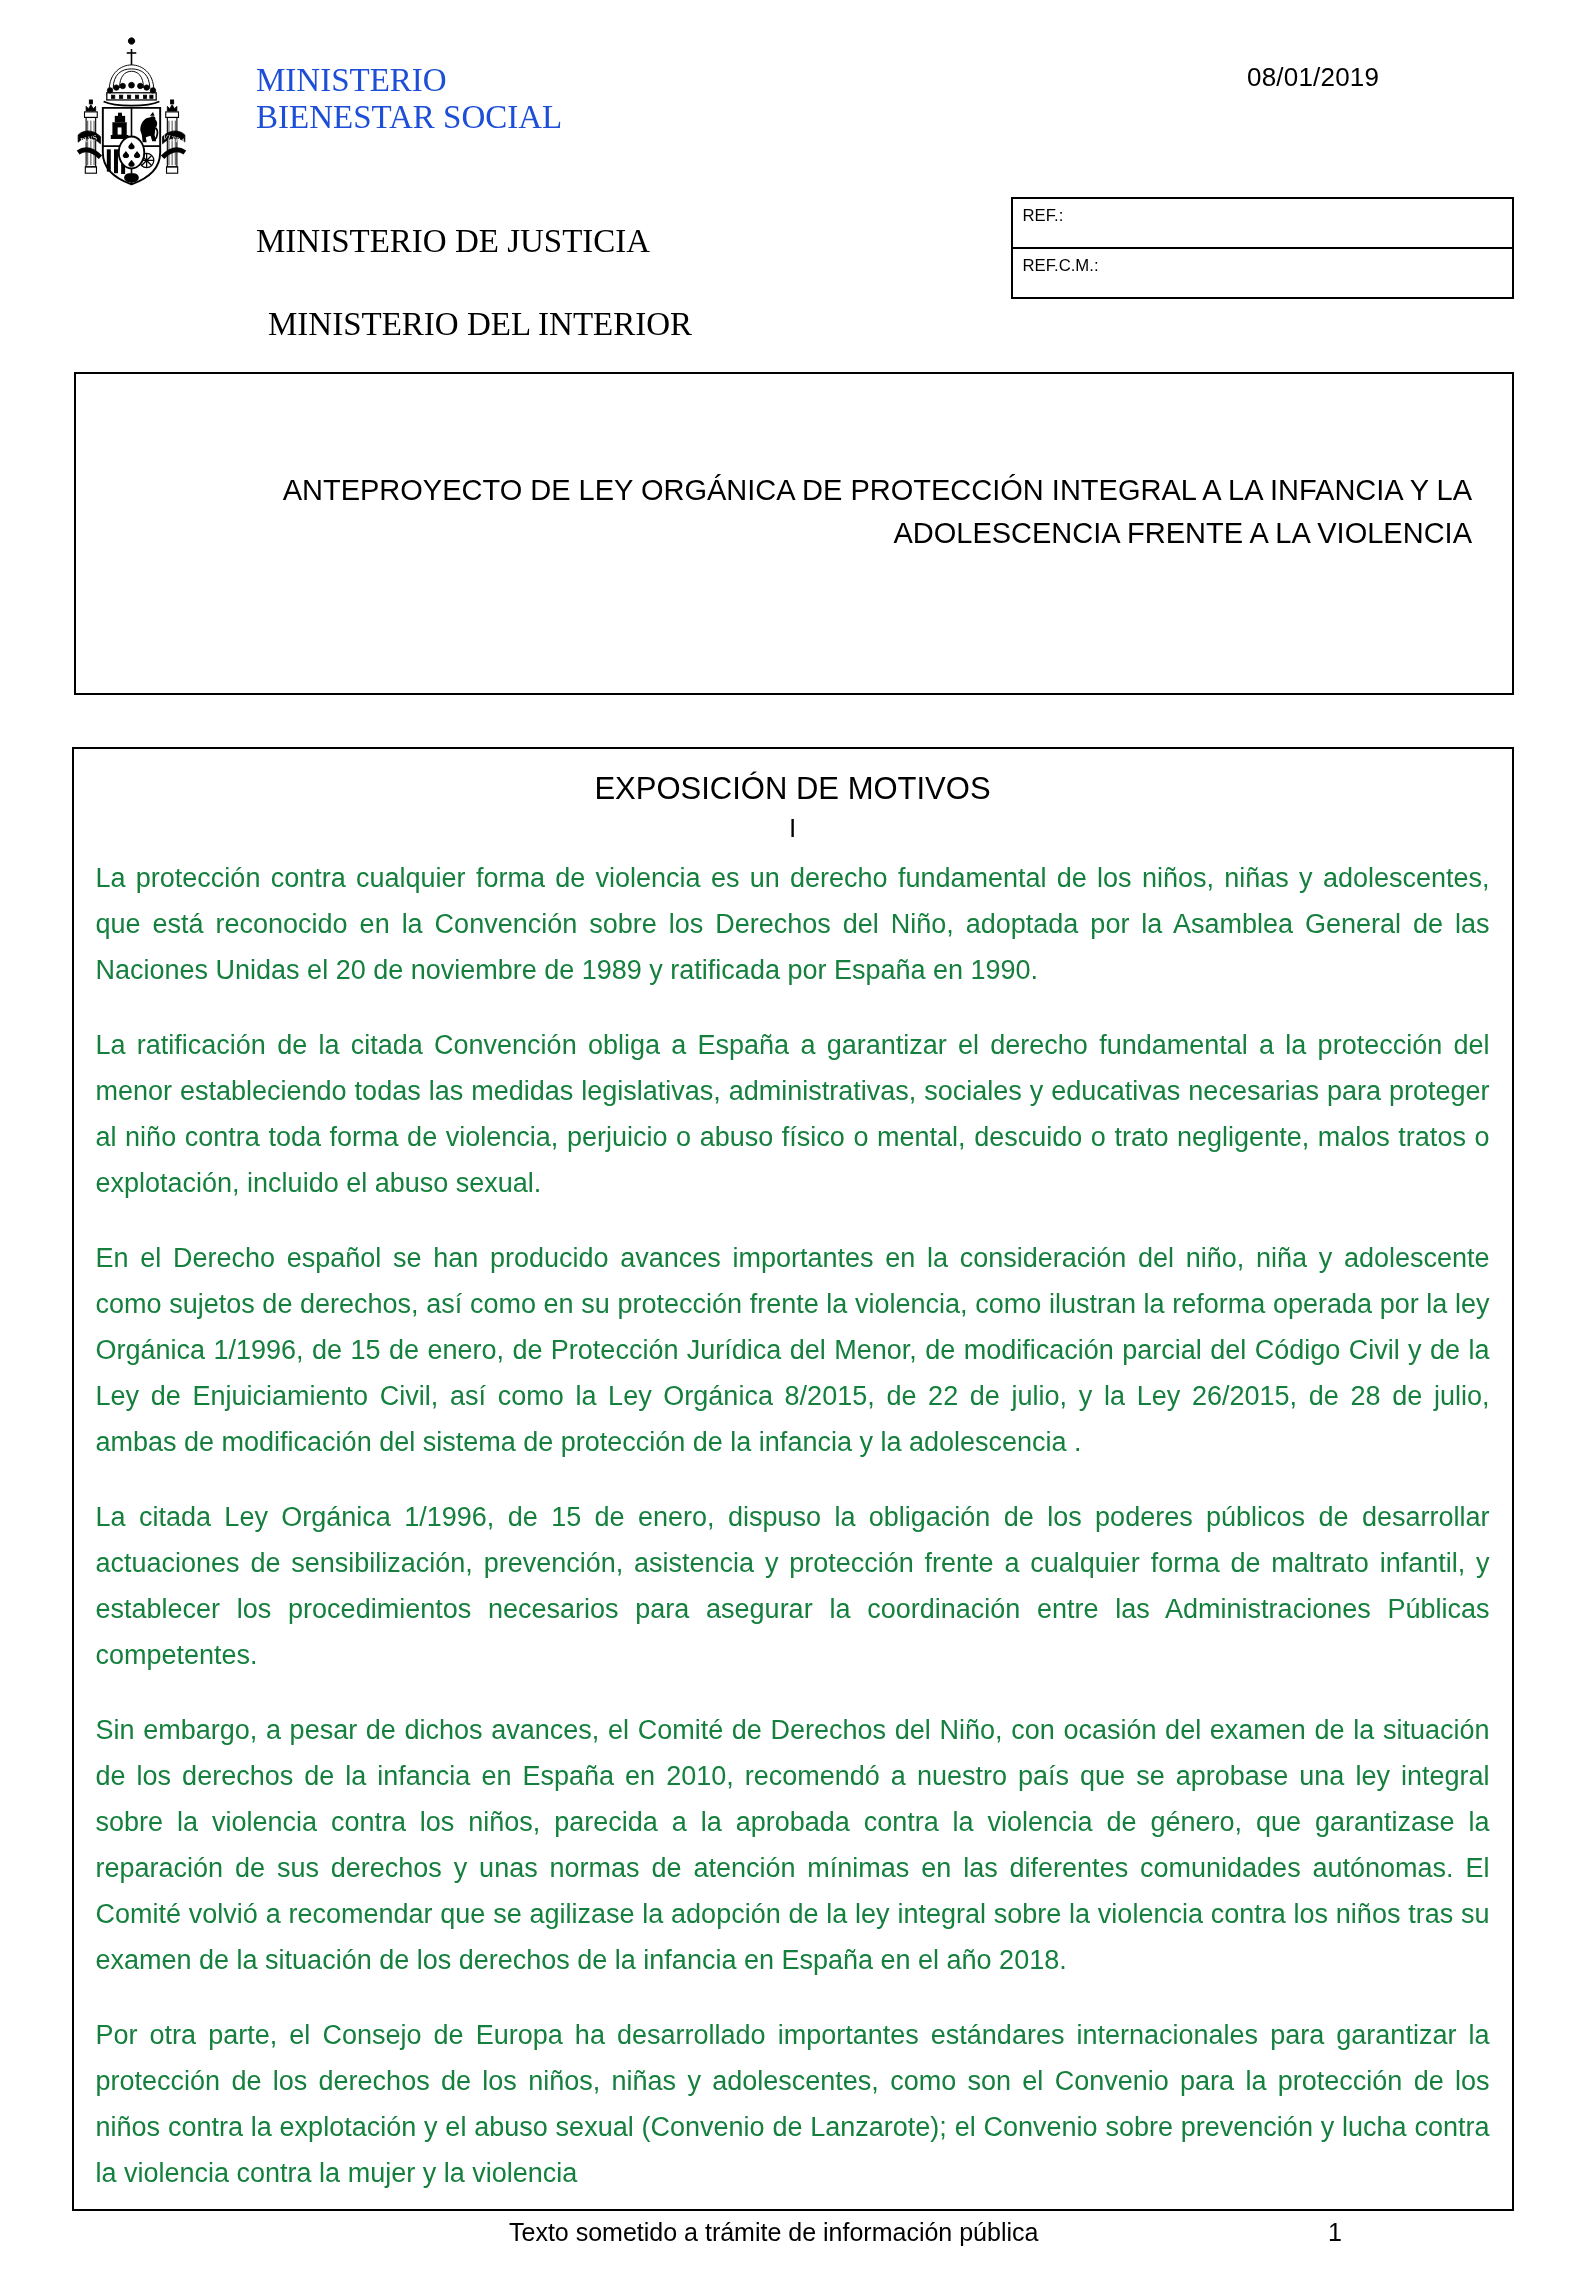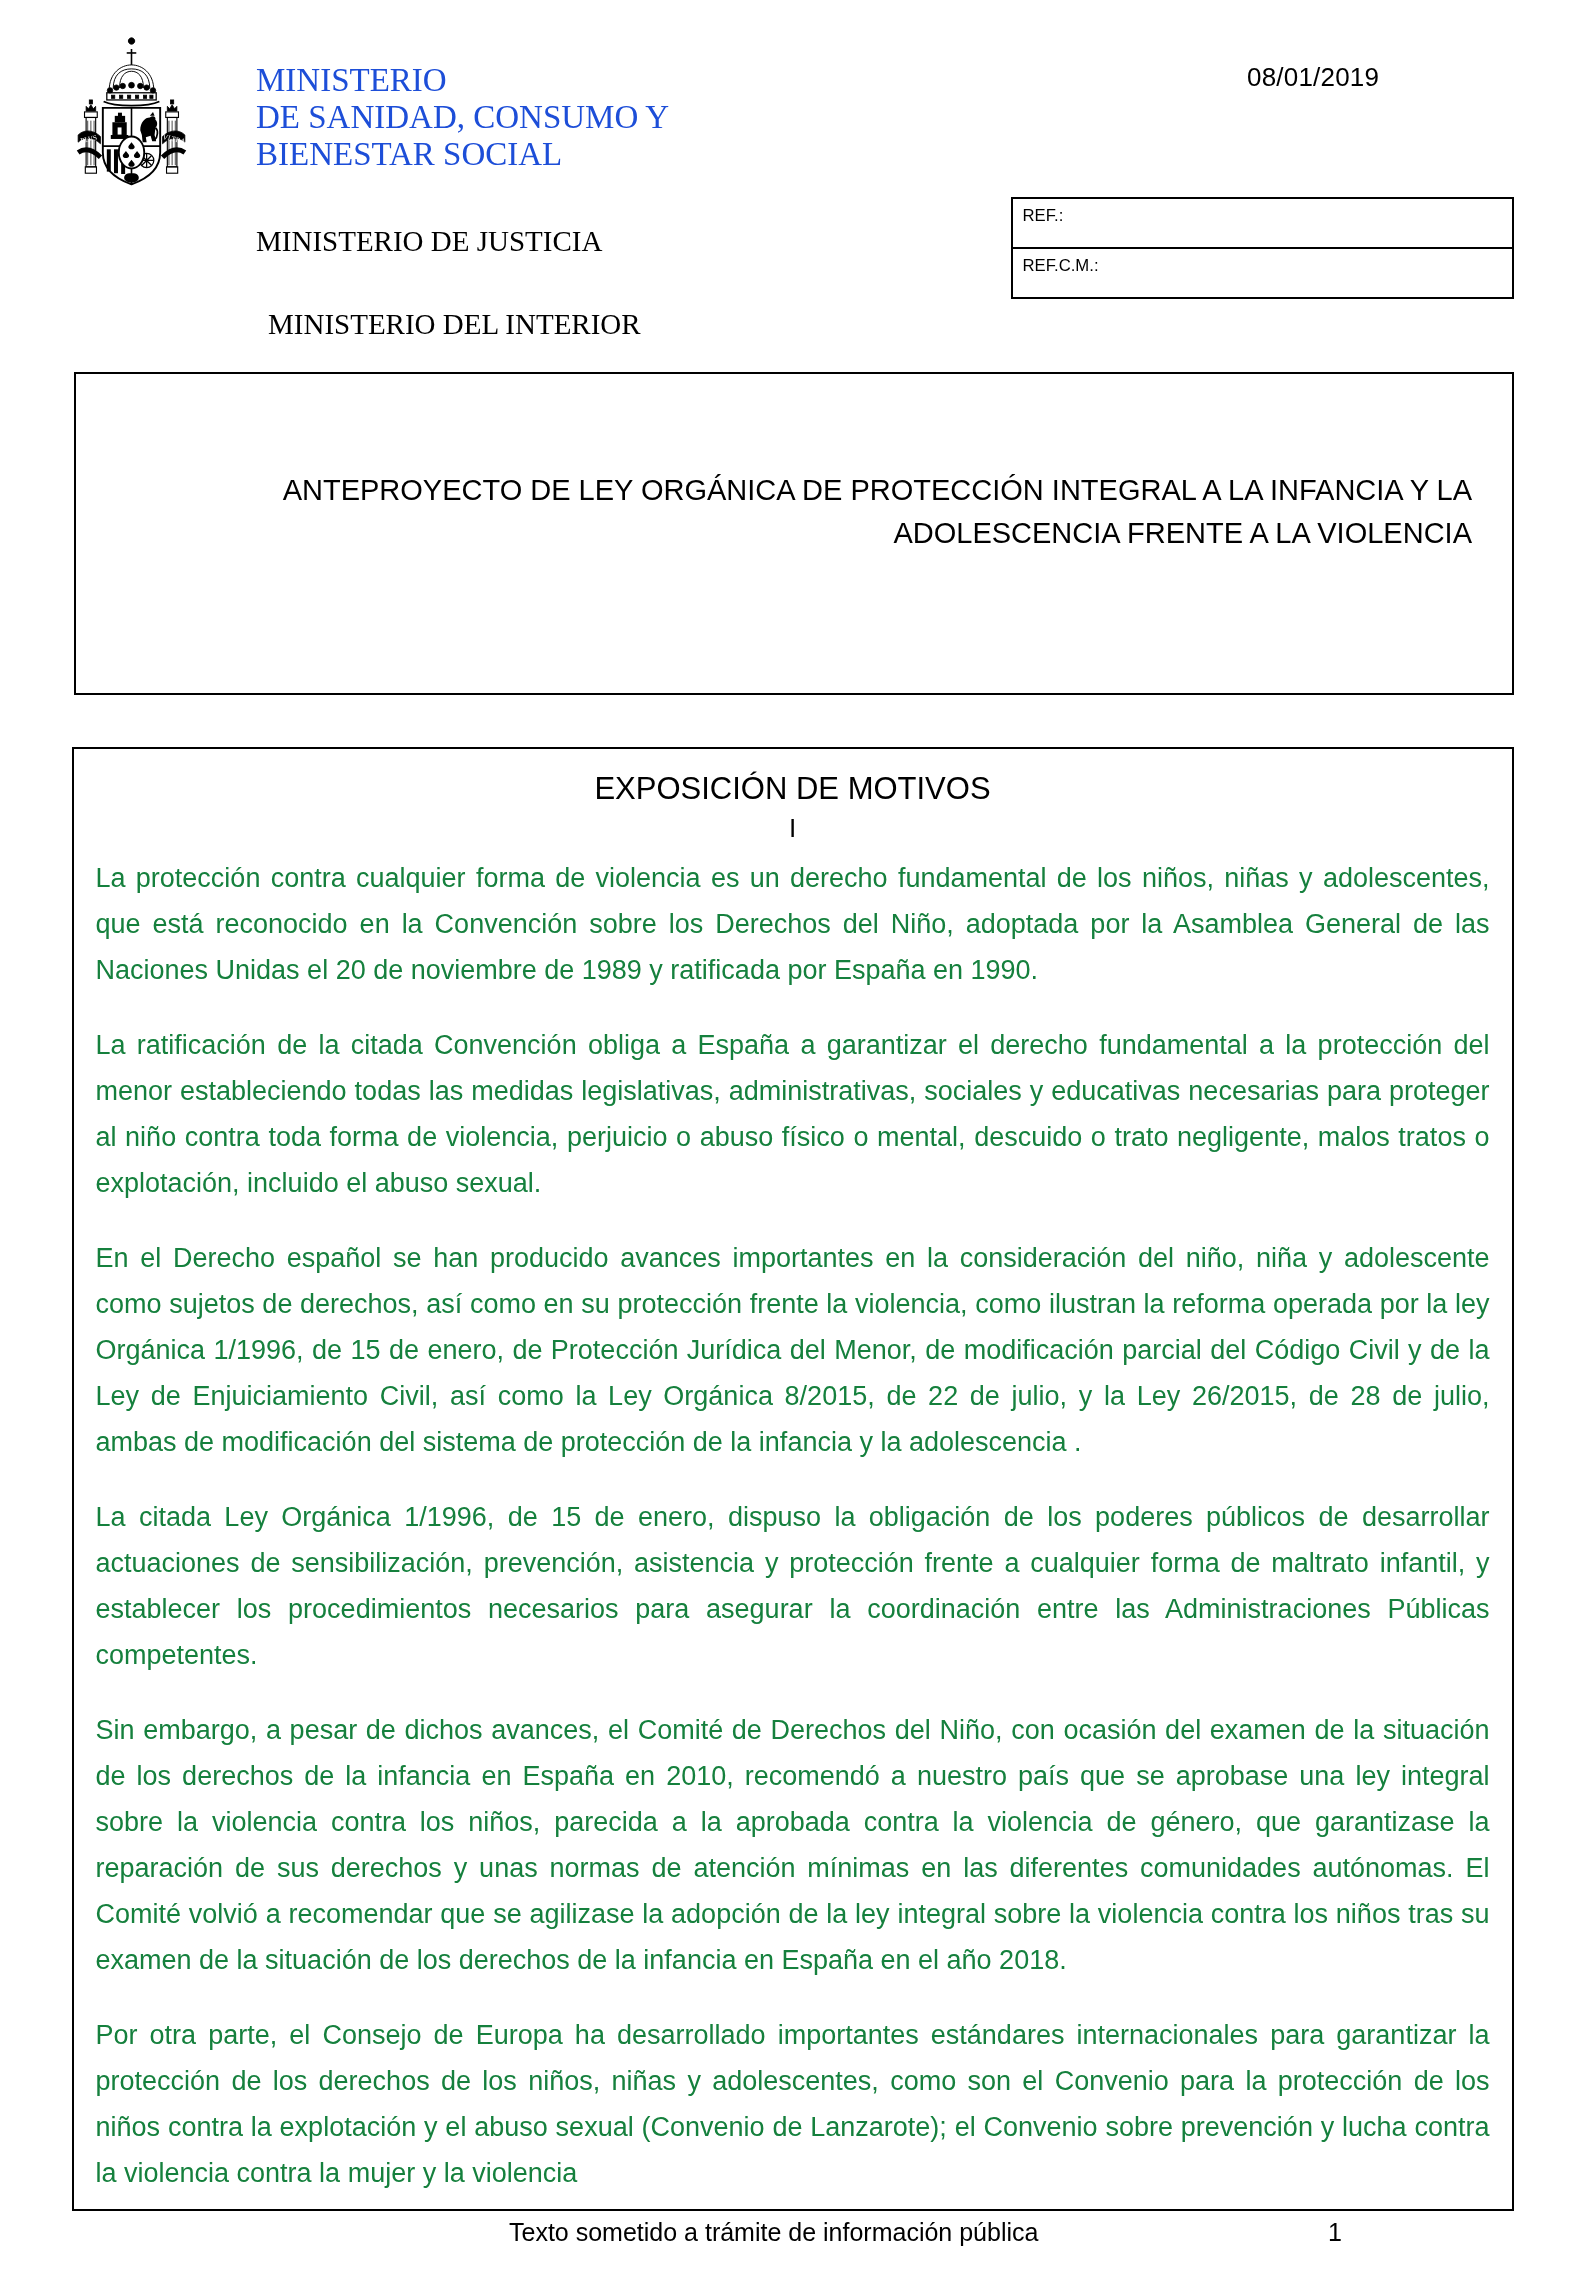--- a/index.html
+++ b/index.html
@@ -41,21 +41,21 @@
   }
   .ministry-line {
     font-family: "Liberation Serif", serif;
     font-size: 33px;
     line-height: 37px;
     color: #1d4ed8;
     white-space: nowrap;
   }
   .ministry-sub {
     font-family: "Liberation Serif", serif;
-    font-size: 29px;
+    font-size: 33px;
     line-height: 37px;
     color: #000000;
     white-space: nowrap;
   }
   .ministry-justicia { position:absolute; left: 256px; top: 223px; }
   .ministry-interior { position:absolute; left: 268px; top: 306px; }
 
   .doc-date {
     position: absolute;
     left: 1247px;
@@ -286,21 +286,20 @@
             <path d="M74 148 c-2 3 -4 4 -4 6 c0 2 2 3 4 3 c2 0 4 -1 4 -3 c0 -2 -2 -3 -4 -6 z"></path>
             <path d="M88 148 c-2 3 -4 4 -4 6 c0 2 2 3 4 3 c2 0 4 -1 4 -3 c0 -2 -2 -3 -4 -6 z"></path>
             <path d="M81 159 c-2 3 -4 4 -4 6 c0 2 2 3 4 3 c2 0 4 -1 4 -3 c0 -2 -2 -3 -4 -6 z"></path>
           </g>
         </g>
       </svg>
     </div>
 
     <div class="ministry-block">
       <div class="ministry-line">MINISTERIO</div>
-      <div class="ministry-line">DE SANIDAD, CONSUMO Y</div>
       <div class="ministry-line">BIENESTAR SOCIAL</div>
     </div>
 
     <div class="ministry-sub ministry-justicia">MINISTERIO DE JUSTICIA</div>
     <div class="ministry-sub ministry-interior">MINISTERIO DEL INTERIOR</div>
 
     <div class="doc-date">08/01/2019</div>
 
     <div class="ref-table">
       <div class="ref-row">

